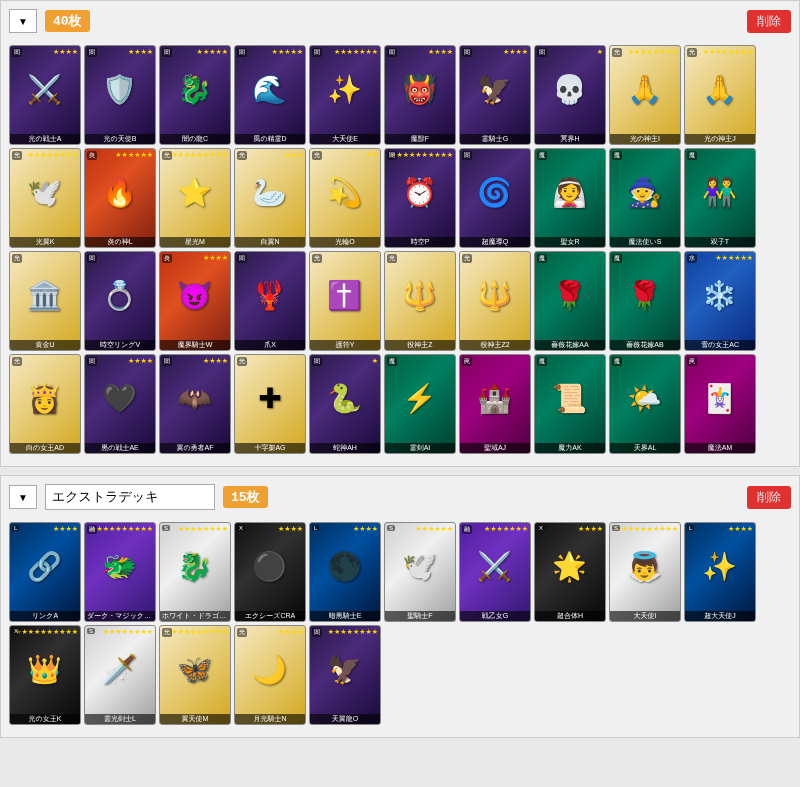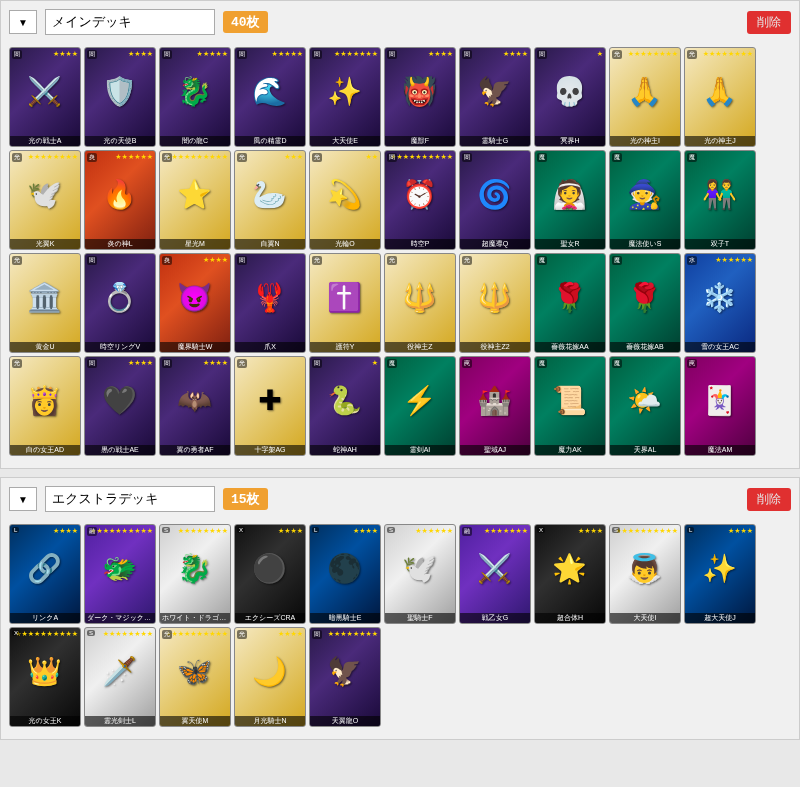--- a/index.html
+++ b/index.html
@@ -146,21 +146,20 @@
     }
   </style>
 </head>
 <body>
 
 <div class="deck-section">
   <div class="deck-header">
     <button class="dropdown-btn">
       <span>▼</span>
     </button>
-    <input class="deck-name-input" type="text" value="メインデッキ" style="">
     <span class="card-count-badge">40枚</span>
     <button class="delete-btn">削除</button>
   </div>
   <div class="cards-grid" id="main-cards">
   <div class="card-item card-dark">
         <div class="card-inner">
           <div class="card-stars">★★★★</div>
           <div class="card-type-badge">闇</div>
           <div class="card-art">⚔️</div>
           <div class="card-label">光の戦士A</div>

